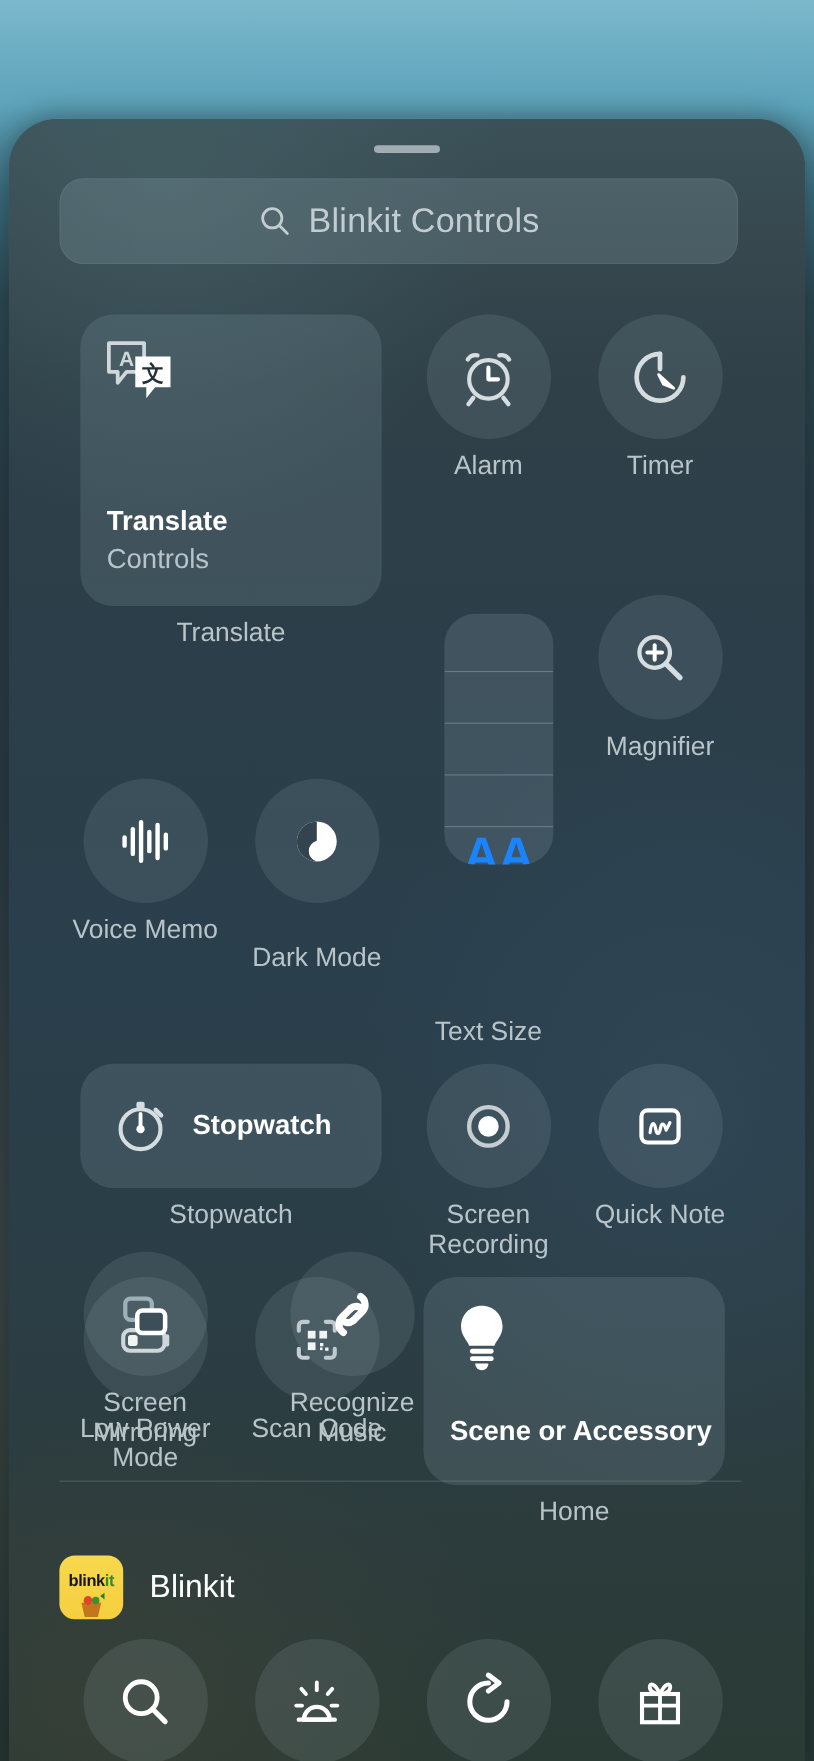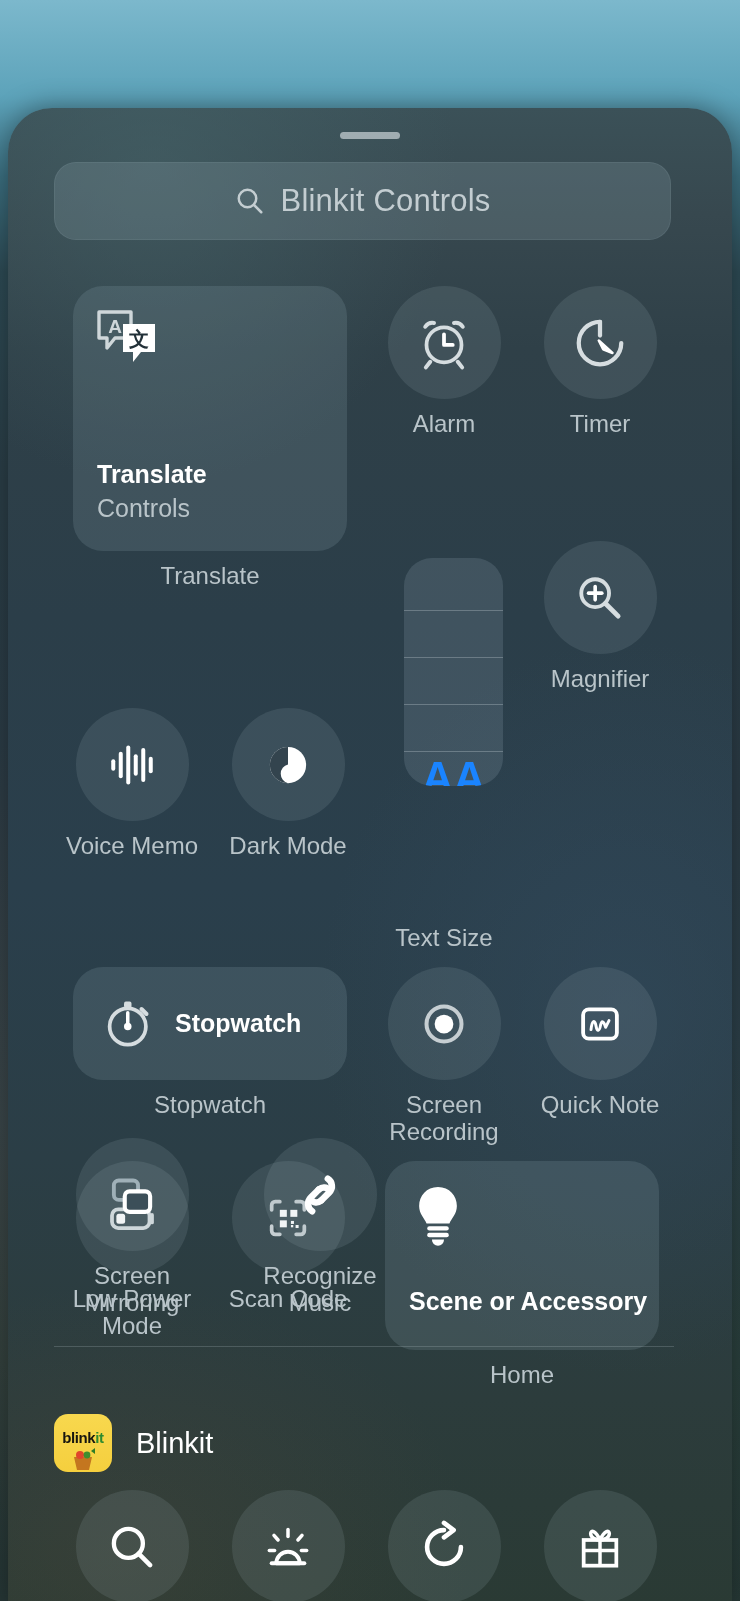--- a/index.html
+++ b/index.html
@@ -173,21 +173,21 @@
               <line x1="21" y1="10" x2="21" y2="38"></line>
               <line x1="27" y1="17" x2="27" y2="31"></line>
               <line x1="33" y1="12" x2="33" y2="36"></line>
               <line x1="39" y1="19" x2="39" y2="29"></line>
             </g>
           </svg>
         </div>
         <div class="cap">Voice Memo</div>
       </div>
 
-      <div class="cell" style="width:156px;">
+      <div class="cell" style="width:156px;gap:25px;">
         <div class="circle">
           <svg width="58" height="58" viewBox="0 0 48 48">
             <circle cx="24" cy="24" r="15" fill="#ffffff"></circle>
             <path d="M24 9 A15 15 0 0 0 24 39 A8 8 0 0 1 24 23.5 Z" fill="#33444e"></path>
           </svg>
         </div>
         <div class="cap">Dark Mode</div>
       </div>
 
       <div class="cell" style="width:156px;">

